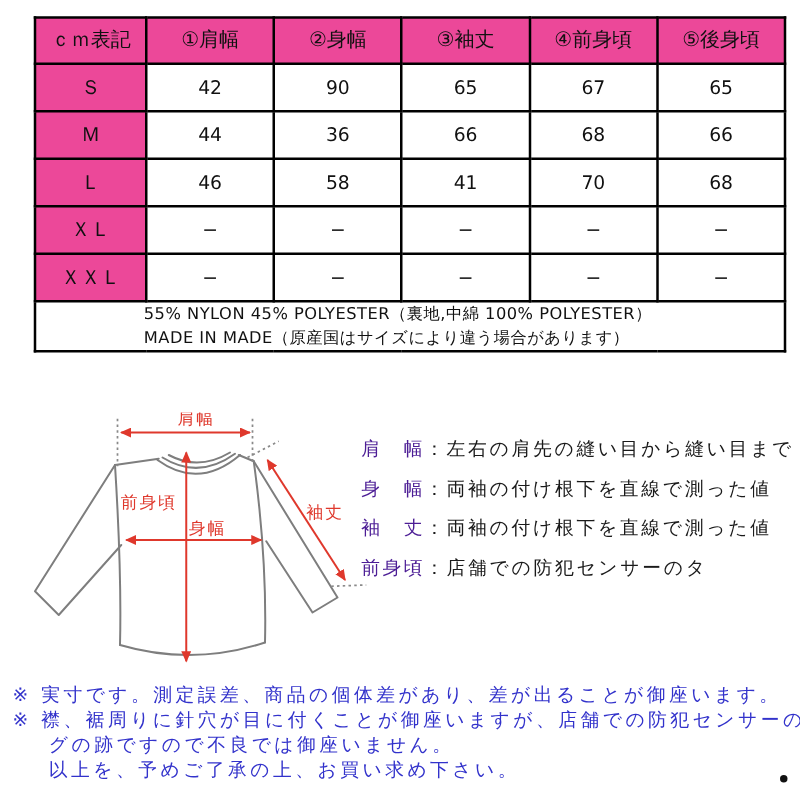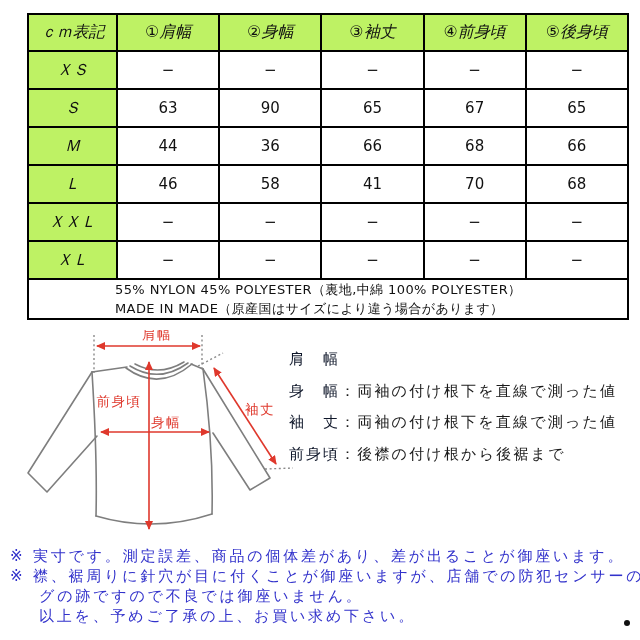--- a/index.html
+++ b/index.html
@@ -13,34 +13,34 @@
     position:absolute;left:27px;top:13px;width:602px;
     border-collapse:collapse;table-layout:fixed;
     font-size:16px;color:#111;
   }
   .size-table th,.size-table td{
     border:2px solid #000;text-align:center;vertical-align:middle;
     padding:0;font-weight:normal;
   }
   .size-table thead tr{height:37px;}
   .size-table tbody tr{height:38px;}
-  .size-table .hdr, .size-table .szcol{background:#bef264;font-style:italic;}
+  .size-table .hdr, .size-table .szcol{background:#ec4899;}
   .size-table col.c0{width:89px;}
   .size-table td{background:#fff;font-size:15px;}
   .size-table tr.material-row{height:38px;}
   .size-table tr.material-row td{
     text-align:left;padding-left:86px;font-size:13px;line-height:19px;
     letter-spacing:0.4px;white-space:nowrap;
   }
   
   .diagram{position:absolute;left:20px;top:330px;}
   
   .defs{position:absolute;left:289px;top:344px;width:351px;}
   .def-line{height:31.6px;display:flex;align-items:center;white-space:nowrap;}
-  .def-term{color:#0f172a;font-size:15px;letter-spacing:2px;font-family:Liberation Mono, monospace;}
+  .def-term{color:#4c1d95;font-size:15px;letter-spacing:2px;font-family:Liberation Mono, monospace;}
   .def-desc{color:#1a1a1a;font-size:15px;letter-spacing:2.2px;}
   
   .notes{position:absolute;left:10px;top:546px;color:#3232cb;}
   .note-line{font-size:15px;line-height:20px;letter-spacing:2.8px;white-space:nowrap;}
   .note-line.indent{padding-left:29px;}
   
   .stray-dot{position:absolute;left:624px;top:620px;width:6px;height:6px;
     border-radius:50%;background:#111;}
 </style>
 </head>
@@ -60,30 +60,22 @@
       <th class="hdr">ｃｍ表記</th>
       <th class="hdr">①肩幅</th>
       <th class="hdr">②身幅</th>
       <th class="hdr">③袖丈</th>
       <th class="hdr">④前身頃</th>
       <th class="hdr">⑤後身頃</th>
     </tr>
   </thead>
   <tbody>
     <tr>
-      <th class="szcol">ＸＳ</th>
-      <td>−</td>
-      <td>−</td>
-      <td>−</td>
-      <td>−</td>
-      <td>−</td>
-    </tr>
-    <tr>
       <th class="szcol">Ｓ</th>
-      <td>63</td>
+      <td>42</td>
       <td>90</td>
       <td>65</td>
       <td>67</td>
       <td>65</td>
     </tr>
     <tr>
       <th class="szcol">Ｍ</th>
       <td>44</td>
       <td>36</td>
       <td>66</td>
@@ -92,29 +84,29 @@
     </tr>
     <tr>
       <th class="szcol">Ｌ</th>
       <td>46</td>
       <td>58</td>
       <td>41</td>
       <td>70</td>
       <td>68</td>
     </tr>
     <tr>
-      <th class="szcol">ＸＸＬ</th>
+      <th class="szcol">ＸＬ</th>
       <td>−</td>
       <td>−</td>
       <td>−</td>
       <td>−</td>
       <td>−</td>
     </tr>
     <tr>
-      <th class="szcol">ＸＬ</th>
+      <th class="szcol">ＸＸＬ</th>
       <td>−</td>
       <td>−</td>
       <td>−</td>
       <td>−</td>
       <td>−</td>
     </tr>
     <tr class="material-row">
       <td colspan="6">
         <div>55% NYLON 45% POLYESTER（裏地,中綿 100% POLYESTER）</div>
         <div>MADE IN MADE（原産国はサイズにより違う場合があります）</div>
@@ -164,32 +156,33 @@
     <text x="157" y="339">肩幅</text>
     <text x="119" y="406">前身頃</text>
     <text x="166" y="427">身幅</text>
     <text x="260" y="414">袖丈</text>
   </g>
 </svg>
 
 <div class="defs">
   <div class="def-line">
     <span class="def-term">肩　幅</span>
+    <span class="def-desc">：左右の肩先の縫い目から縫い目まで</span>
   </div>
   <div class="def-line">
     <span class="def-term">身　幅</span>
     <span class="def-desc">：両袖の付け根下を直線で測った値</span>
   </div>
   <div class="def-line">
     <span class="def-term">袖　丈</span>
     <span class="def-desc">：両袖の付け根下を直線で測った値</span>
   </div>
   <div class="def-line">
     <span class="def-term">前身頃</span>
-    <span class="def-desc">：後襟の付け根から後裾まで</span>
+    <span class="def-desc">：店舗での防犯センサーのタ</span>
   </div>
 </div>
 
 <div class="notes">
   <div class="note-line">※ 実寸です。測定誤差、商品の個体差があり、差が出ることが御座います。</div>
   <div class="note-line">※ 襟、裾周りに針穴が目に付くことが御座いますが、店舗での防犯センサーのタ</div>
   <div class="note-line indent">グの跡ですので不良では御座いません。</div>
   <div class="note-line indent">以上を、予めご了承の上、お買い求め下さい。</div>
 </div>
 

